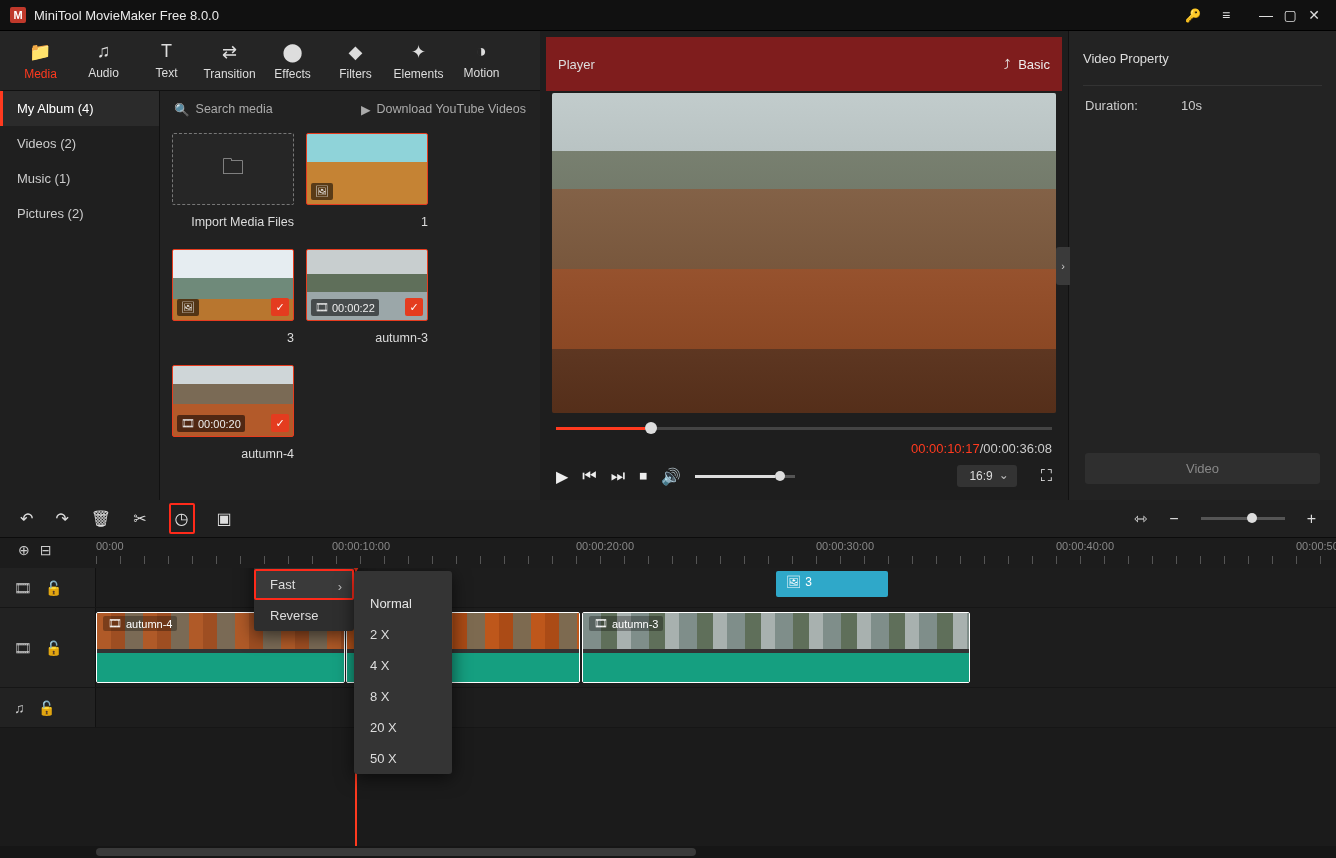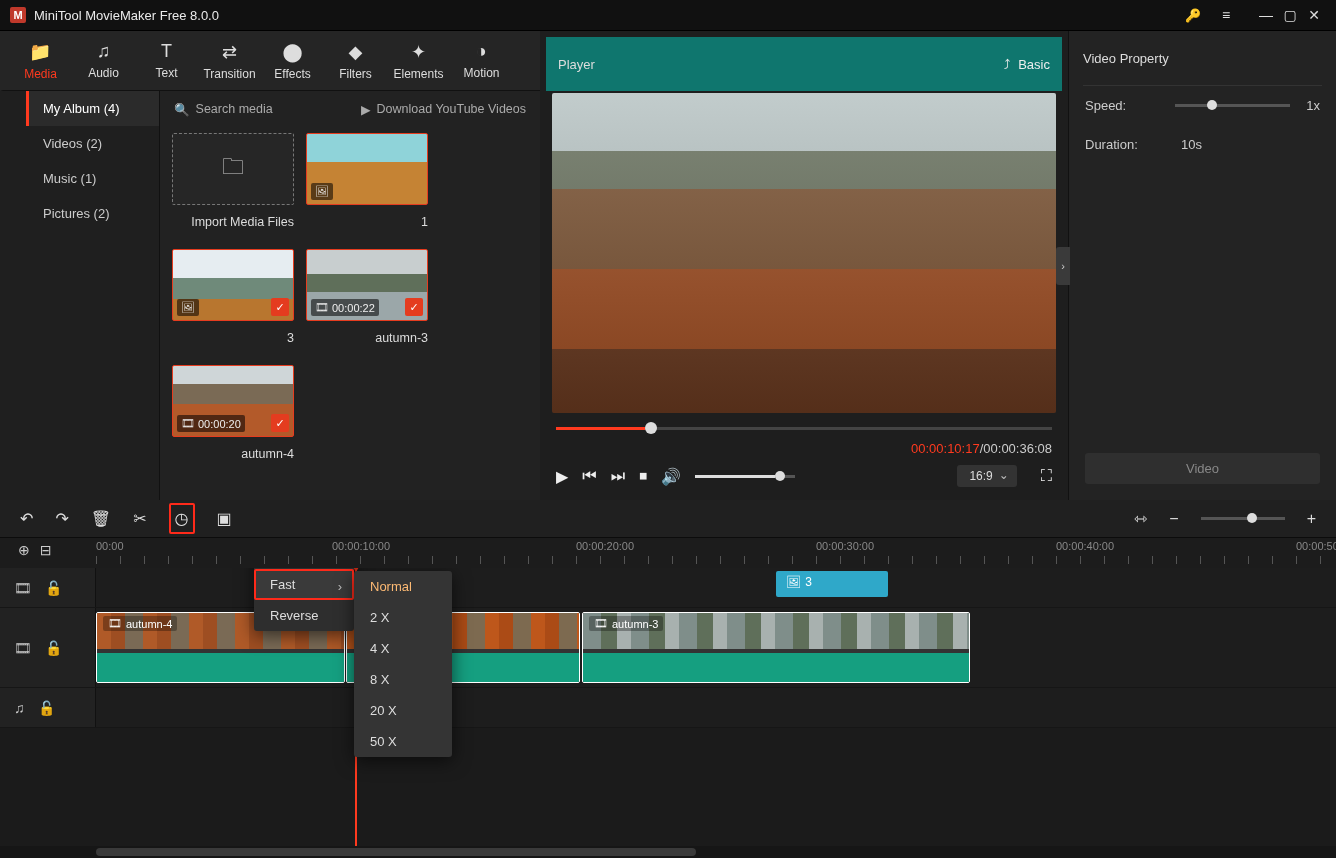--- a/index.html
+++ b/index.html
@@ -31,21 +31,21 @@
   .right{width:268px;background:#232323;display:flex;flex-direction:column;border-left:1px solid #111;}
 
   .tool-tabs{height:60px;background:#252525;display:flex;align-items:center;padding:0 6px;border-bottom:1px solid #111;border-left:3px solid transparent;}
   .tool-tab{width:63px;text-align:center;font-size:12px;color:#ddd;}
   .tool-tab .ico{font-size:18px;display:block;margin-bottom:4px;}
   .tool-tab.active{color:var(--accent);} 
   .tool-tab.active .ico{color:var(--accent);}
 
   .leftbody{flex:1;display:flex;min-height:0;}
   .sidecol{width:160px;background:#1f1f1f;border-right:1px solid #111;}
-  .sideitem{padding:10px 14px;font-size:13px;color:#ccc;border-left:3px solid transparent;margin-left:26px;}
+  .sideitem{padding:10px 14px;font-size:13px;color:#ccc;border-left:3px solid transparent;}
   .sideitem.active{border-left-color:var(--accent);background:#2b2b2b;color:#fff;font-size:13px;}
 
   .mediazone{flex:1;background:#222;display:flex;flex-direction:column;}
   .mediahdr{height:36px;display:flex;align-items:center;padding:0 14px;font-size:12.5px;color:#aaa;}
   .mediahdr .search{flex:1;display:flex;align-items:center;gap:6px;}
   .mediahdr .dl{display:flex;align-items:center;gap:6px;}
   .thumbs{padding:6px 12px;display:flex;flex-wrap:wrap;gap:20px 12px;align-content:flex-start;overflow:hidden;}
   .th{width:122px;}
   .th .img{width:122px;height:72px;border:1px solid var(--accent2);border-radius:2px;position:relative;overflow:hidden;}
   .th .cap{margin-top:10px;text-align:right;font-size:12.5px;color:#ddd;}
@@ -53,21 +53,21 @@
   .th .check{position:absolute;right:4px;bottom:4px;width:18px;height:18px;background:#e43c1f;border-radius:2px;display:flex;align-items:center;justify-content:center;color:#fff;font-size:11px;}
   .th.importer .img{border:1px dashed #777;background:#262626;display:flex;align-items:center;justify-content:center;color:#ccc;font-size:22px;}
 
   
   .tex-autleaf{background:linear-gradient(#8fd3d9 0 40%, #c58334 40% 100%);}
   .tex-house{background:linear-gradient(#e6edf1 0 40%,#6f8a7a 40% 70%,#b8762f 70% 100%);}
   .tex-lake{background:linear-gradient(#c8cecf 0 35%,#5f6f5a 35% 60%,#9ba7a9 60% 100%);}
   .tex-hill{background:linear-gradient(#cfd6d8 0 25%,#7a6a55 25% 55%,#b35a2a 55% 100%);}
 
   
-  .player-hdr{height:54px;display:flex;align-items:center;padding:0 12px;font-size:13px;color:#ddd;background:#0f766e;}
+  .player-hdr{height:54px;display:flex;align-items:center;padding:0 12px;font-size:13px;color:#ddd;background:#7f1d1d;}
   .player-hdr .spacer{flex:1;}
   .export-btn{display:flex;align-items:center;gap:8px;color:#eee;font-size:13px;}
   .viewer{flex:1;margin:2px 6px 4px 6px;background:#111;border-radius:2px;overflow:hidden;position:relative;}
   .viewer .scene{width:100%;height:100%;background:
     linear-gradient(to bottom, rgba(255,255,255,0.15), rgba(0,0,0,0.2)),
     linear-gradient(#b7c3c3 0 18%, #6a7360 18% 30%, #7d5535 30% 55%, #a24f23 55% 80%, #6a3a20 80% 100%);
   }
   .expand-handle{position:absolute;right:-2px;top:50%;transform:translateY(-50%);width:14px;height:38px;background:#3a3a3a;border-radius:3px 0 0 3px;display:flex;align-items:center;justify-content:center;color:#ccc;font-size:11px;}
 
   .pbar{height:20px;position:relative;margin:2px 10px 2px 10px;}
@@ -135,21 +135,21 @@
   .hscroll{height:12px;background:#161616;position:relative;}
   .hscroll .bar{position:absolute;left:96px;width:600px;top:2px;bottom:2px;background:#3a3a3a;border-radius:4px;}
 
   
   .menu{position:absolute;background:#2e2e2e;border-radius:3px;box-shadow:0 4px 18px rgba(0,0,0,0.6);font-size:13px;color:#ddd;z-index:50;}
   .menu .mi{padding:8px 36px 8px 16px;position:relative;}
   .menu .mi.has-sub:after{content:"›";position:absolute;right:10px;top:8px;color:#bbb;font-size:13px;}
   .menu .mi.hl{border:2px solid #ff2a1a;border-radius:2px;padding:6px 34px 6px 14px;background:#3a3a3a;}
   .menu.sub{background:#343434;}
   .menu.sub .mi{padding:8px 30px 8px 16px;}
-  .menu.sub .mi.dis{color:#fdba74;}
+  .menu.sub .mi.dis{color:#e5e5e5;margin-top:17px;}
 </style>
 </head>
 <body>
 
 <div class="titlebar">
   <span class="logo">M</span>
   <span>MiniTool MovieMaker Free 8.0.0</span>
   <span class="spacer"></span>
   <span class="key-icon">🔑</span>
   <span class="win-btn menu-icon">≡</span>
@@ -300,27 +300,20 @@
       </div>
       <span class="spacer"></span>
       <div class="aspect">16:9</div>
       <span style="margin-left:10px;">⛶</span>
     </div>
   </div>
 
   <div class="right">
     <div class="prop-hdr">Video Property</div>
     <div style="height:1px;background:#333;margin:0 14px;"></div>
-    <div class="prop-row">
-      <span class="label">Speed:</span>
-      <div class="slider-s">
-          <div class="dot" style="left:28%;"></div>
-        </div>
-      <span class="val">1x</span>
-    </div>
     <div class="prop-row">
       <span class="label">Duration:</span>
       <span style="margin-left:22px;">10s</span>
     </div>
     <div style="flex:1;"></div>
     <div class="reset-btn">Video</div>
   </div>
 </div>
 
 <div class="tl">

